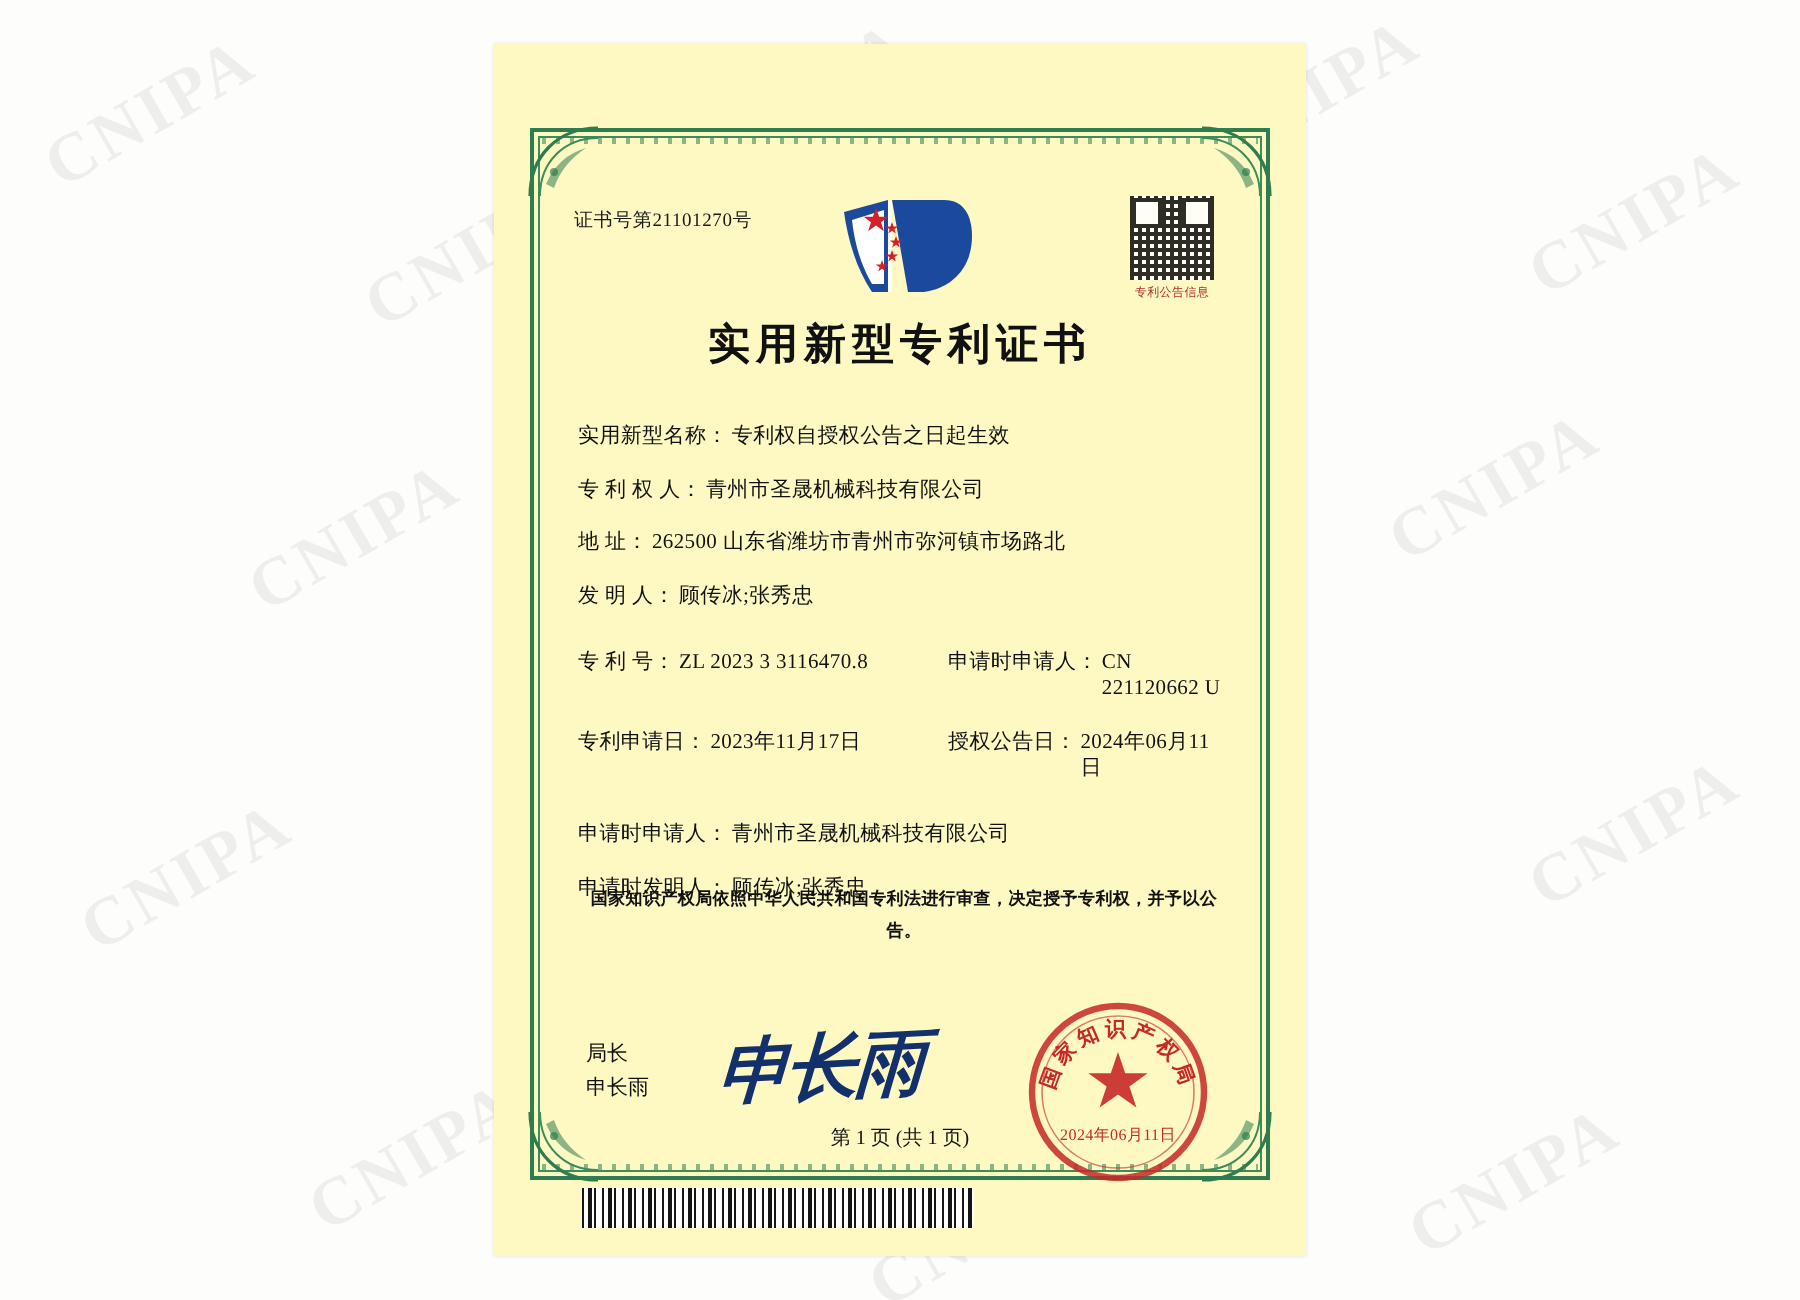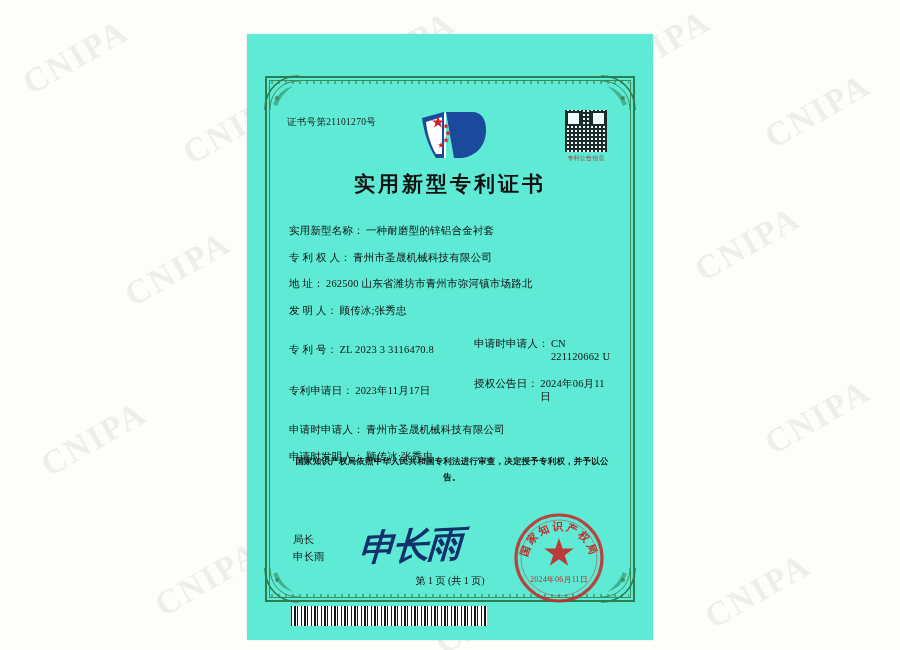--- a/index.html
+++ b/index.html
@@ -36,24 +36,24 @@
     font-size: 34px;
     letter-spacing: 2px;
     transform: rotate(-30deg);
     white-space: nowrap;
   }
 
   
   #certificate {
     position: absolute;
     left: 247px;
-    top: 34px;
+    top: 22px;
     width: 406px;
     height: 606px;
-    background: #5eead4;
+    background: #fef9c3;
     box-shadow: 0 0 2px rgba(0,0,0,0.12);
   }
 
   
   .border-outer {
     position: absolute;
     left: 18px;
     top: 42px;
     right: 18px;
     bottom: 38px;
@@ -181,21 +181,21 @@
 
   
   .fields {
     position: absolute;
     left: 42px;
     right: 38px;
     top: 190px;
   }
   .field-row {
     display: flex;
-    align-items: center;
+    align-items: flex-start;
     margin-bottom: 13px;
     font-family: "Liberation Serif", serif;
     font-size: 10.5px;
     color: #111;
     line-height: 1.3;
   }
   .field-label {
     white-space: nowrap;
     letter-spacing: 0.2px;
   }
@@ -390,21 +390,21 @@
       <div class="qr-img"></div>
       <div class="qr-caption">专利公告信息</div>
     </div>
 
     <div class="cert-title">实用新型专利证书</div>
 
     <div class="fields">
 
       <div class="field-row">
         <span class="field-label">实用新型名称：</span>
-        <span class="field-value">一种耐磨型的锌铝合金衬套</span>
+        <span class="field-value">专利权自授权公告之日起生效</span>
       </div>
 
       <div class="field-row">
         <span class="field-label">专 利 权 人：</span>
         <span class="field-value">青州市圣晟机械科技有限公司</span>
       </div>
 
       <div class="field-row">
         <span class="field-label">地        址：</span>
         <span class="field-value">262500 山东省潍坊市青州市弥河镇市场路北</span>

